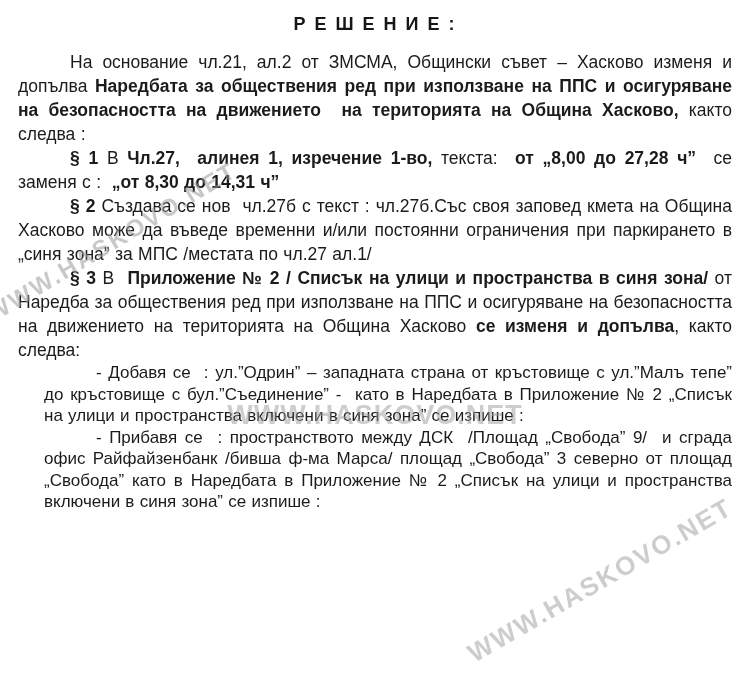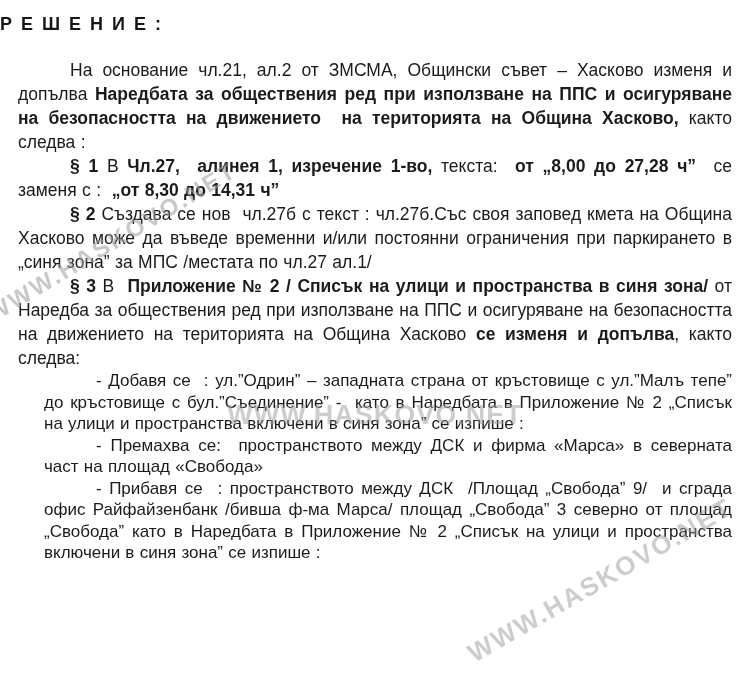--- a/index.html
+++ b/index.html
@@ -11,30 +11,30 @@
     height: 699px;
     background: #ffffff;
     font-family: "Liberation Sans", sans-serif;
     color: #1b1b1b;
     position: relative;
     overflow: hidden;
   }
   .doc-title {
     margin: 0;
     padding-top: 14px;
-    text-align: left;
+    text-align: center;
     font-size: 18px;
     font-weight: 700;
     letter-spacing: 2px;
     color: #161616;
   }
   .content {
     position: absolute;
     left: 18px;
-    top: 58px;
+    top: 50px;
     width: 714px;
   }
   p.para {
     margin: 0;
     text-align: justify;
     text-indent: 52px;
     font-size: 17.5px;
     line-height: 24px;
     word-spacing: 0.5px;
   }
@@ -95,21 +95,20 @@
 <body>
 
 <h1 class="doc-title">Р Е Ш Е Н И Е :</h1>
 
 <div class="content">
     <p class="para mt-intro"><span class="run-r">На основание чл.21, ал.2 от ЗМСМА, Общински съвет – Хасково изменя и допълва </span><span class="run-b">Наредбата за обществения ред при използване на ППС и осигуряване на безопасността на движението&nbsp; на територията на Община Хасково,</span><span class="run-r"> както следва :</span></p>
     <p class="para mt-s1"><span class="run-b">§ 1 </span><span class="run-r">В </span><span class="run-b">Чл.27,&nbsp; алинея 1, изречение 1-во,</span><span class="run-r"> текста:&nbsp; </span><span class="run-b">от „8,00 до 27,28 ч”</span><span class="run-r">&nbsp; се заменя с :&nbsp; </span><span class="run-b">„от 8,30 до 14,31 ч”</span></p>
     <p class="para mt-s2"><span class="run-b">§ 2 </span><span class="run-r">Създава се нов&nbsp; чл.27б с текст : чл.27б.Със своя заповед кмета на Община Хасково може да въведе временни и/или постоянни ограничения при паркирането в „синя зона” за МПС /местата по чл.27 ал.1/</span></p>
     <p class="para mt-s3"><span class="run-b">§ 3 </span><span class="run-r">В&nbsp; </span><span class="run-b">Приложение № 2 / Списък на улици и пространства в синя зона/</span><span class="run-r"> от Наредба за обществения ред при използване на ППС и осигуряване на безопасността на движението на територията на Община Хасково </span><span class="run-b">се изменя и допълва</span><span class="run-r">, както следва:</span></p>
     <p class="para tight mt-add"><span class="run-r">- Добавя се&nbsp; : ул.”Одрин” – западната страна от кръстовище с ул.”Малъ тепе” до кръстовище с бул.”Съединение” -&nbsp; като в Наредбата в Приложение № 2 „Списък на улици и пространства включени в синя зона” се изпише :</span></p>
-    <p class="para tight"><span class="run-r">- Премахва се:&nbsp; пространството между ДСК и фирма «Марса» в северната част на площад «Свобода»</span></p>
     <p class="para tight"><span class="run-r">- Прибавя се&nbsp; : пространството между ДСК&nbsp; /Площад „Свобода” 9/&nbsp; и сграда офис Райфайзенбанк /бивша ф-ма Марса/ площад „Свобода” 3 северно от площад „Свобода” като в Наредбата в Приложение № 2 „Списък на улици и пространства включени в синя зона” се изпише :</span></p>
   </div>
 
 <div class="wm wm-left">WWW.HASKOVO.NET</div>
 
 <div class="wm wm-center">WWW.HASKOVO.NET</div>
 
 <div class="wm wm-right">WWW.HASKOVO.NET</div>
 
 </body></html>

